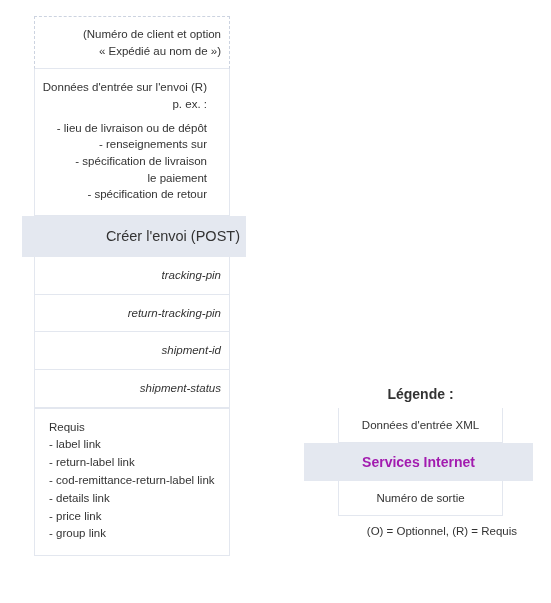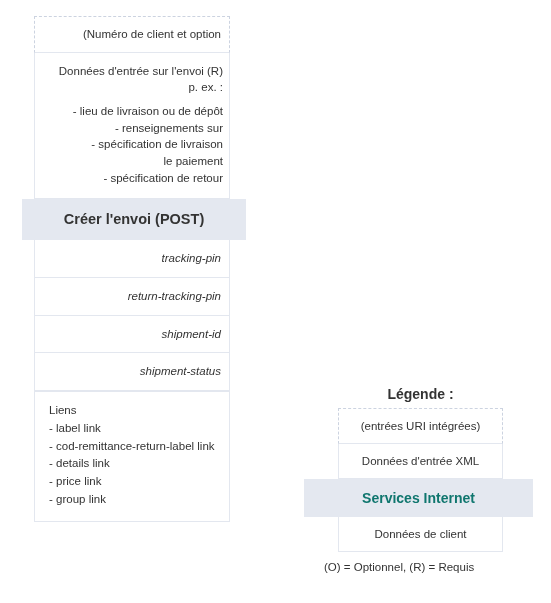--- a/index.html
+++ b/index.html
@@ -41,41 +41,41 @@
     border-left: 1px dashed #ccd3e0;
     border-right: 1px dashed #ccd3e0;
     border-bottom: 1px solid #e3e7ef;
   }
   .box.italic {
     font-style: italic;
     font-size: 11.5px;
     padding: 10px 8px;
   }
   .box.tall {
-    padding: 10px 6px 12px 6px;
+    padding: 10px 22px 12px 6px;
   }
   .box.links {
     text-align: left;
     padding: 10px 8px 12px 14px;
     font-size: 11.5px;
     line-height: 1.55;
     border-top: 1px solid #e3e7ef;
   }
 
   
   .service-band {
     box-sizing: border-box;
     position: relative;
     width: 224px;
     margin-left: -12px;
     background: #e4e8f0;
     border: none;
-    text-align: center;
+    text-align: right;
     font-size: 14.5px;
-    font-weight: bold;
+    font-weight: normal;
     color: #333333;
     padding: 11px 6px;
     line-height: 1.3;
   }
   .blank-line {
     display: block;
     height: 7px;
   }
 
   .link-item {
@@ -115,41 +115,42 @@
   }
   .legend-band {
     box-sizing: border-box;
     position: relative;
     width: 229px;
     margin-left: -34px;
     background: #e4e8f0;
     text-align: center;
     font-size: 14px;
     font-weight: bold;
-    color: #0f766e;
+    color: #a21caf;
     padding: 11px 22px;
   }
   .legend-footnote {
     width: 165px;
-    text-align: left;
+    text-align: right;
     font-size: 11.5px;
     color: #333333;
     margin-top: 9px;
     white-space: nowrap;
     margin-left: -14px;
     width: 193px;
   }
 </style>
 </head>
 <body>
 
 <div class="flow-column">
 
   <div class="box first">
     <div>(Numéro de client et option</div>
+    <div>« Expédié au nom de »)</div>
   </div>
 
 
   <div class="box tall">
     <div>Données d'entrée sur l'envoi (R)</div>
     <div>p. ex. :</div>
     <span class="blank-line"></span>
     <div>- lieu de livraison ou de dépôt</div>
     <div>- renseignements sur</div>
     <div>- spécification de livraison</div>
@@ -171,37 +172,37 @@
 
   <div class="box italic">
     <div>shipment-id</div>
   </div>
 
   <div class="box italic">
     <div>shipment-status</div>
   </div>
 
   <div class="box links">
-    <div>Liens</div>
+    <div>Requis</div>
     <div class="link-item">- label link</div>
+    <div class="link-item">- return-label link</div>
     <div class="link-item">- cod-remittance-return-label link</div>
     <div class="link-item">- details link</div>
     <div class="link-item">- price link</div>
     <div class="link-item">- group link</div>
   </div>
 
 </div>
 
 <div class="legend">
 
   <div class="legend-title">Légende :</div>
 
-  <div class="legend-box dashed">(entrées URI intégrées)</div>
 
   <div class="legend-box">Données d'entrée XML</div>
 
   <div class="legend-band">Services Internet</div>
 
-  <div class="legend-box">Données de client</div>
+  <div class="legend-box">Numéro de sortie</div>
 
   <div class="legend-footnote">(O) = Optionnel, (R) = Requis</div>
 
 </div>
 
 </body></html>

